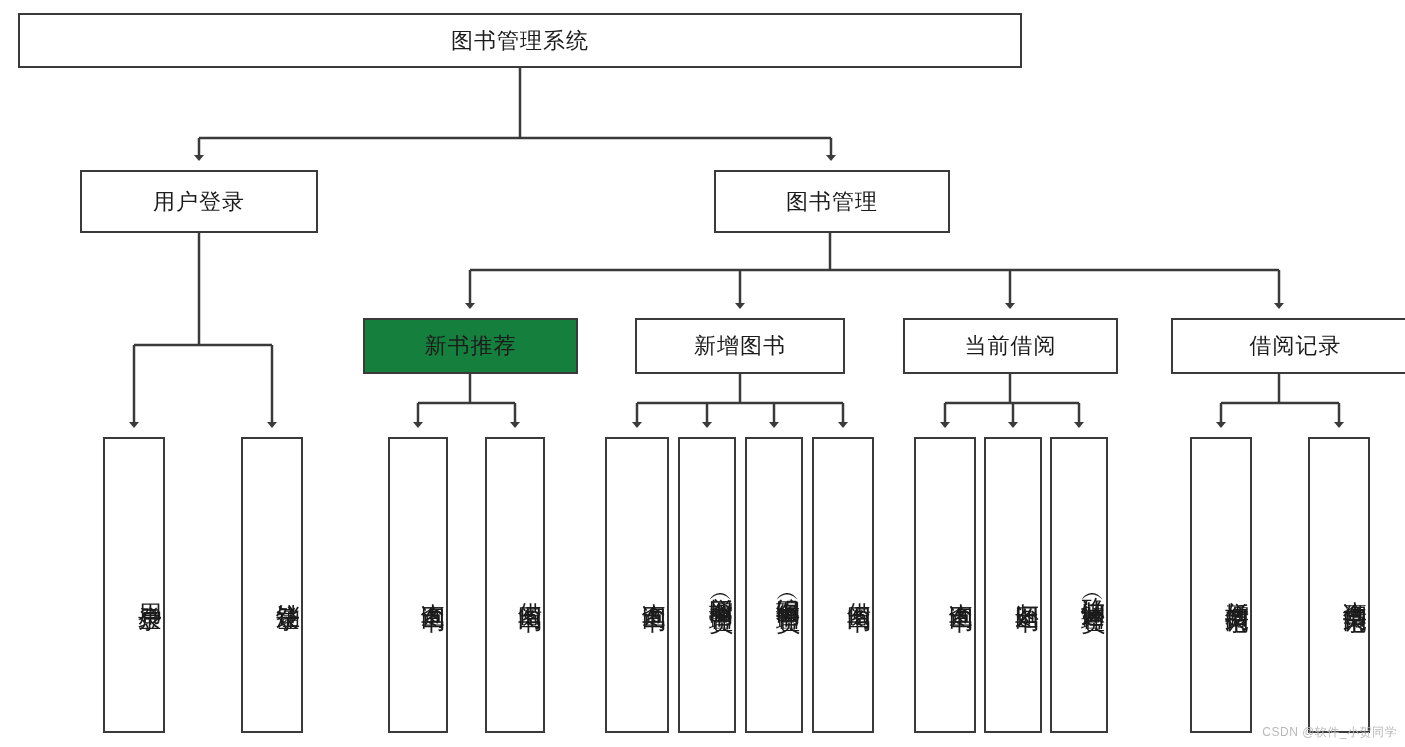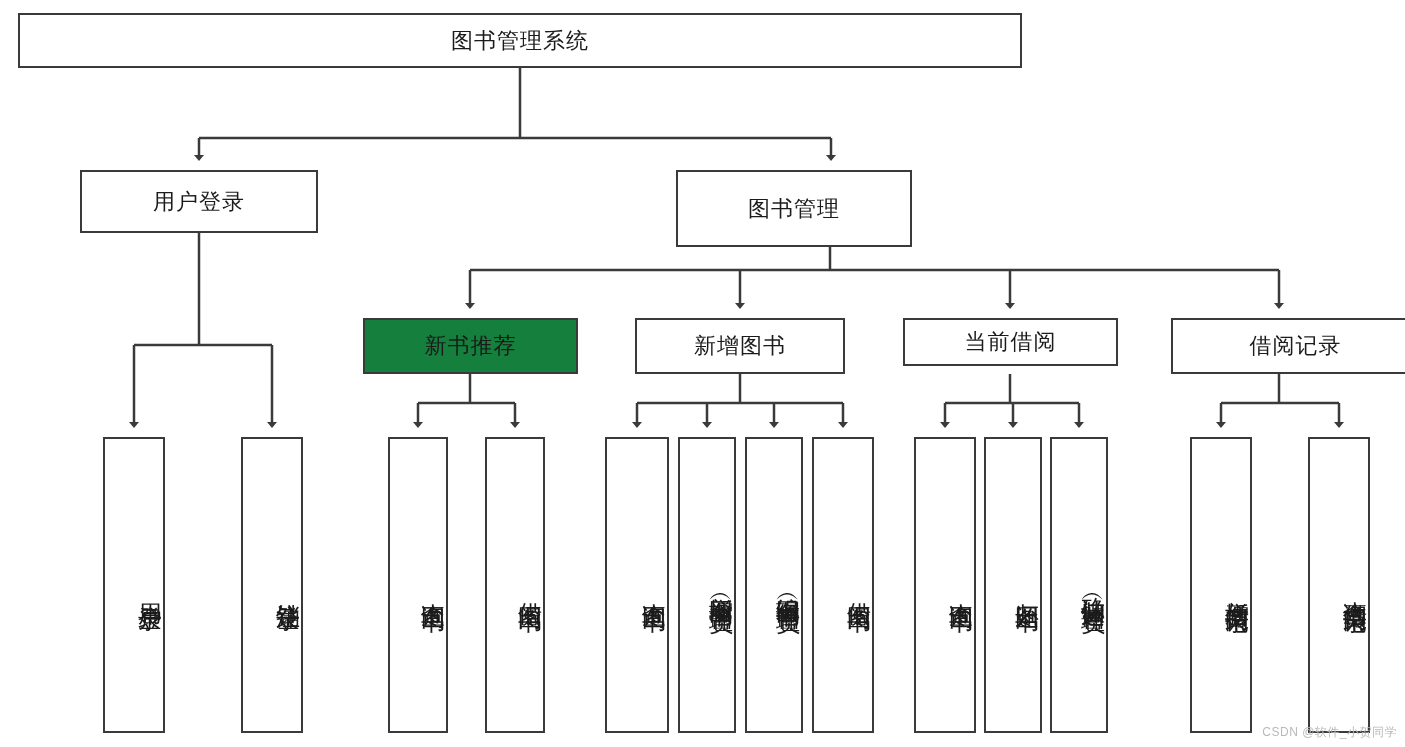--- a/index.html
+++ b/index.html
@@ -114,25 +114,25 @@
       <path d="M1279,374 L1279,403"></path>
       <path d="M1221,403 L1339,403"></path>
       <path d="M1221,403 L1221,425" marker-end="url(#arrow)"></path>
       <path d="M1339,403 L1339,425" marker-end="url(#arrow)"></path>
     </g>
   </svg>
 
   <div class="node horiz" style="left: 18px; top: 13px; width: 1004px; height: 55px; border-color: rgb(58, 58, 58); background: rgb(255, 255, 255); color: rgb(27, 27, 27);">图书管理系统</div>
 
   <div class="node horiz" style="left: 80px; top: 170px; width: 238px; height: 63px; border-color: rgb(58, 58, 58); background: rgb(255, 255, 255); color: rgb(27, 27, 27);">用户登录</div>
-  <div class="node horiz" style="left: 676px; top: 170px; width: 236px; height: 77px; border-color: rgb(58, 58, 58); background: rgb(255, 255, 255); color: rgb(27, 27, 27);">图书管理</div>
+  <div class="node horiz" style="left: 714px; top: 170px; width: 236px; height: 63px; border-color: rgb(58, 58, 58); background: rgb(255, 255, 255); color: rgb(27, 27, 27);">图书管理</div>
 
   <div class="node horiz" style="left: 363px; top: 318px; width: 215px; height: 56px; border-color: rgb(58, 58, 58); background: #15803d; color: rgb(27, 27, 27);">新书推荐</div>
   <div class="node horiz" style="left: 635px; top: 318px; width: 210px; height: 56px; border-color: rgb(58, 58, 58); background: rgb(255, 255, 255); color: rgb(27, 27, 27);">新增图书</div>
-  <div class="node horiz" style="left: 903px; top: 318px; width: 215px; height: 48px; border-color: rgb(58, 58, 58); background: rgb(255, 255, 255); color: rgb(27, 27, 27);">当前借阅</div>
+  <div class="node horiz" style="left: 903px; top: 318px; width: 215px; height: 56px; border-color: rgb(58, 58, 58); background: rgb(255, 255, 255); color: rgb(27, 27, 27);">当前借阅</div>
   <div class="node horiz" style="left: 1171px; top: 318px; width: 249px; height: 56px; border-color: rgb(58, 58, 58); background: rgb(255, 255, 255); color: rgb(27, 27, 27);">借阅记录</div>
 
   <div class="node vert" style="left: 103px; top: 437px; width: 62px; height: 296px; border-color: rgb(58, 58, 58); background: rgb(255, 255, 255); color: rgb(27, 27, 27);">用户登录</div>
   <div class="node vert" style="left: 241px; top: 437px; width: 62px; height: 296px; border-color: rgb(58, 58, 58); background: rgb(255, 255, 255); color: rgb(27, 27, 27);">注销登录</div>
   <div class="node vert" style="left: 388px; top: 437px; width: 60px; height: 296px; border-color: rgb(58, 58, 58); background: rgb(255, 255, 255); color: rgb(27, 27, 27);">查询图书</div>
   <div class="node vert" style="left: 485px; top: 437px; width: 60px; height: 296px; border-color: rgb(58, 58, 58); background: rgb(255, 255, 255); color: rgb(27, 27, 27);">借阅图书</div>
   <div class="node vert" style="left: 605px; top: 437px; width: 64px; height: 296px; border-color: rgb(58, 58, 58); background: rgb(255, 255, 255); color: rgb(27, 27, 27);">查询图书</div>
   <div class="node vert toppad" style="left: 678px; top: 437px; width: 58px; height: 296px; border-color: rgb(58, 58, 58); background: rgb(255, 255, 255); color: rgb(27, 27, 27);">新增图书（管理员）</div>
   <div class="node vert toppad" style="left: 745px; top: 437px; width: 58px; height: 296px; border-color: rgb(58, 58, 58); background: rgb(255, 255, 255); color: rgb(27, 27, 27);">编辑图书（管理员）</div>
   <div class="node vert" style="left: 812px; top: 437px; width: 62px; height: 296px; border-color: rgb(58, 58, 58); background: rgb(255, 255, 255); color: rgb(27, 27, 27);">借阅图书</div>

